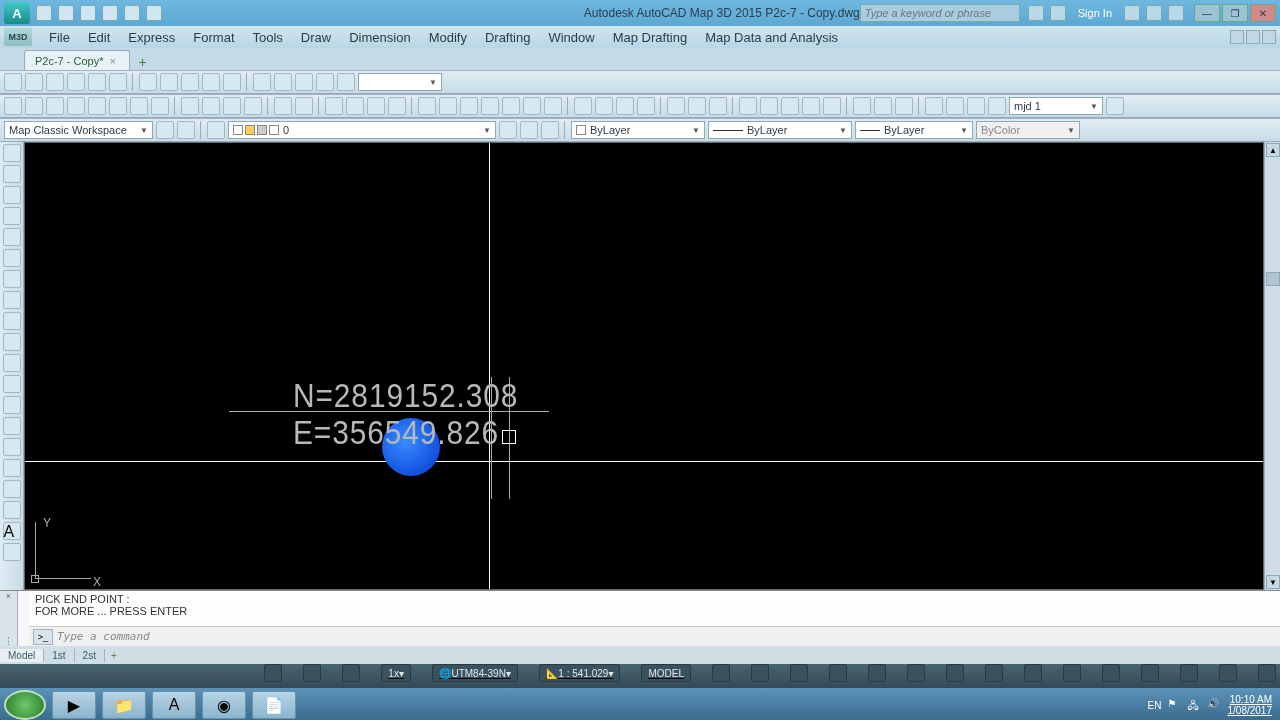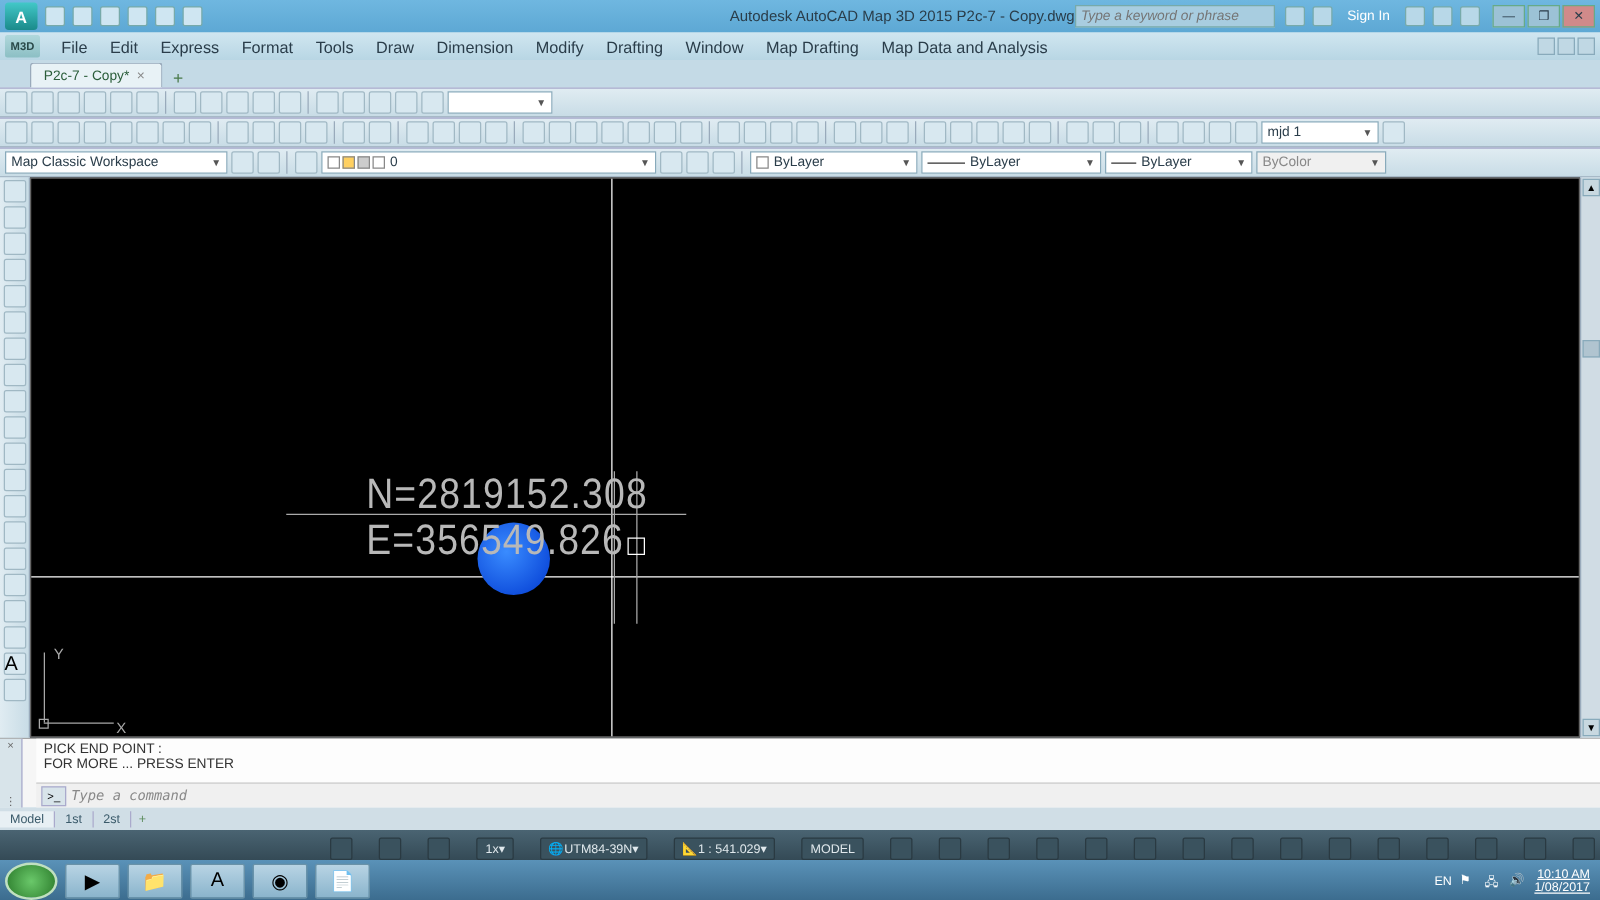--- a/index.html
+++ b/index.html
@@ -74,21 +74,21 @@
 .cmdarea .cmd-history { flex:1; background:#fdfdfd; font-family: Consolas, monospace; font-size:11px; color:#333; padding:2px 6px; }
 .cmdarea .cmd-input-row { height:20px; background:#f0f0f0; border-top:1px solid #ccc; display:flex; align-items:center; }
 .cmdarea .cprompt { width:20px; height:16px; background:#d8e4ea; border:1px solid #aac; margin:0 4px; font-size:9px; display:flex; align-items:center; justify-content:center; }
 .cmdarea .cinput { flex:1; font-family: Consolas, monospace; font-size:11px; font-style:italic; color:#888; }
 .model-tabs { height:18px; background:#d0dee6; display:flex; align-items:center; font-size:10px; }
 .model-tabs .mt { padding:1px 8px; border-right:1px solid #aac; color:#3a5a6a; }
 .model-tabs .mt.active { background:#e8f0f4; }
 .model-tabs .plus { padding:0 6px; color:#5a8a5a; }
 
 
-.statusbar { height:24px; background: linear-gradient(#4a6472,#344a56); display:flex; align-items:flex-end; padding:0 4px; gap:21px; }
+.statusbar { height:24px; background: linear-gradient(#4a6472,#344a56); display:flex; align-items:flex-start; padding:0 4px; gap:21px;text-decoration:underline; }
 .statusbar .sb { width:18px; height:18px; background:#3a525e; border:1px solid #2a3a42; border-radius:2px; }
 .statusbar .sbtxt { color:#e0e8ec; font-size:10px; padding:0 6px; background:#3a525e; border:1px solid #2a3a42; border-radius:2px; height:18px; display:flex; align-items:center; }
 
 
 .taskbar { height:34px; background: linear-gradient(#5a92b8,#3a6a8c); display:flex; align-items:center; padding:0 4px; }
 .taskbar .start { width:42px; height:30px; background: radial-gradient(circle,#6ac86a,#2a7a2a); border-radius:50%; border:2px solid #c0e0c0; }
 .taskbar .tb-item { width:44px; height:28px; background: linear-gradient(#b8d4e4,#8ab4cc); border:1px solid #6a92a8; border-radius:2px; margin-left:6px; display:flex; align-items:center; justify-content:center; }
 .taskbar .tray { margin-left:auto; display:flex; align-items:center; gap:6px; color:#fff; font-size:10px; }
 .taskbar .tray .ti { width:14px; height:14px; }
 .taskbar .clock { text-align:right; line-height:1.1; margin-right:4px;text-decoration:underline; }
@@ -232,21 +232,21 @@
   <div class="tb"></div>
   <div class="tb"></div>
   <div class="combo" style="width:94px">
       <span>mjd 1</span>
       <span class="dd">▼</span>
     </div>
   <div class="tb"></div>
 </div>
 
 <div class="toolbar">
-  <div class="combo" style="width:178px">
+  <div class="combo" style="width:149px">
       <span>Map Classic Workspace</span>
       <span class="dd">▼</span>
     </div>
   <div class="tb"></div>
   <div class="tb"></div>
   <div class="sep"></div>
   <div class="tb"></div>
   <div class="combo" style="width:268px">
     <span style="display:inline-flex;gap:2px;margin-right:4px;">
       <span style="width:10px;height:10px;background:#fff;border:1px solid #888"></span>

